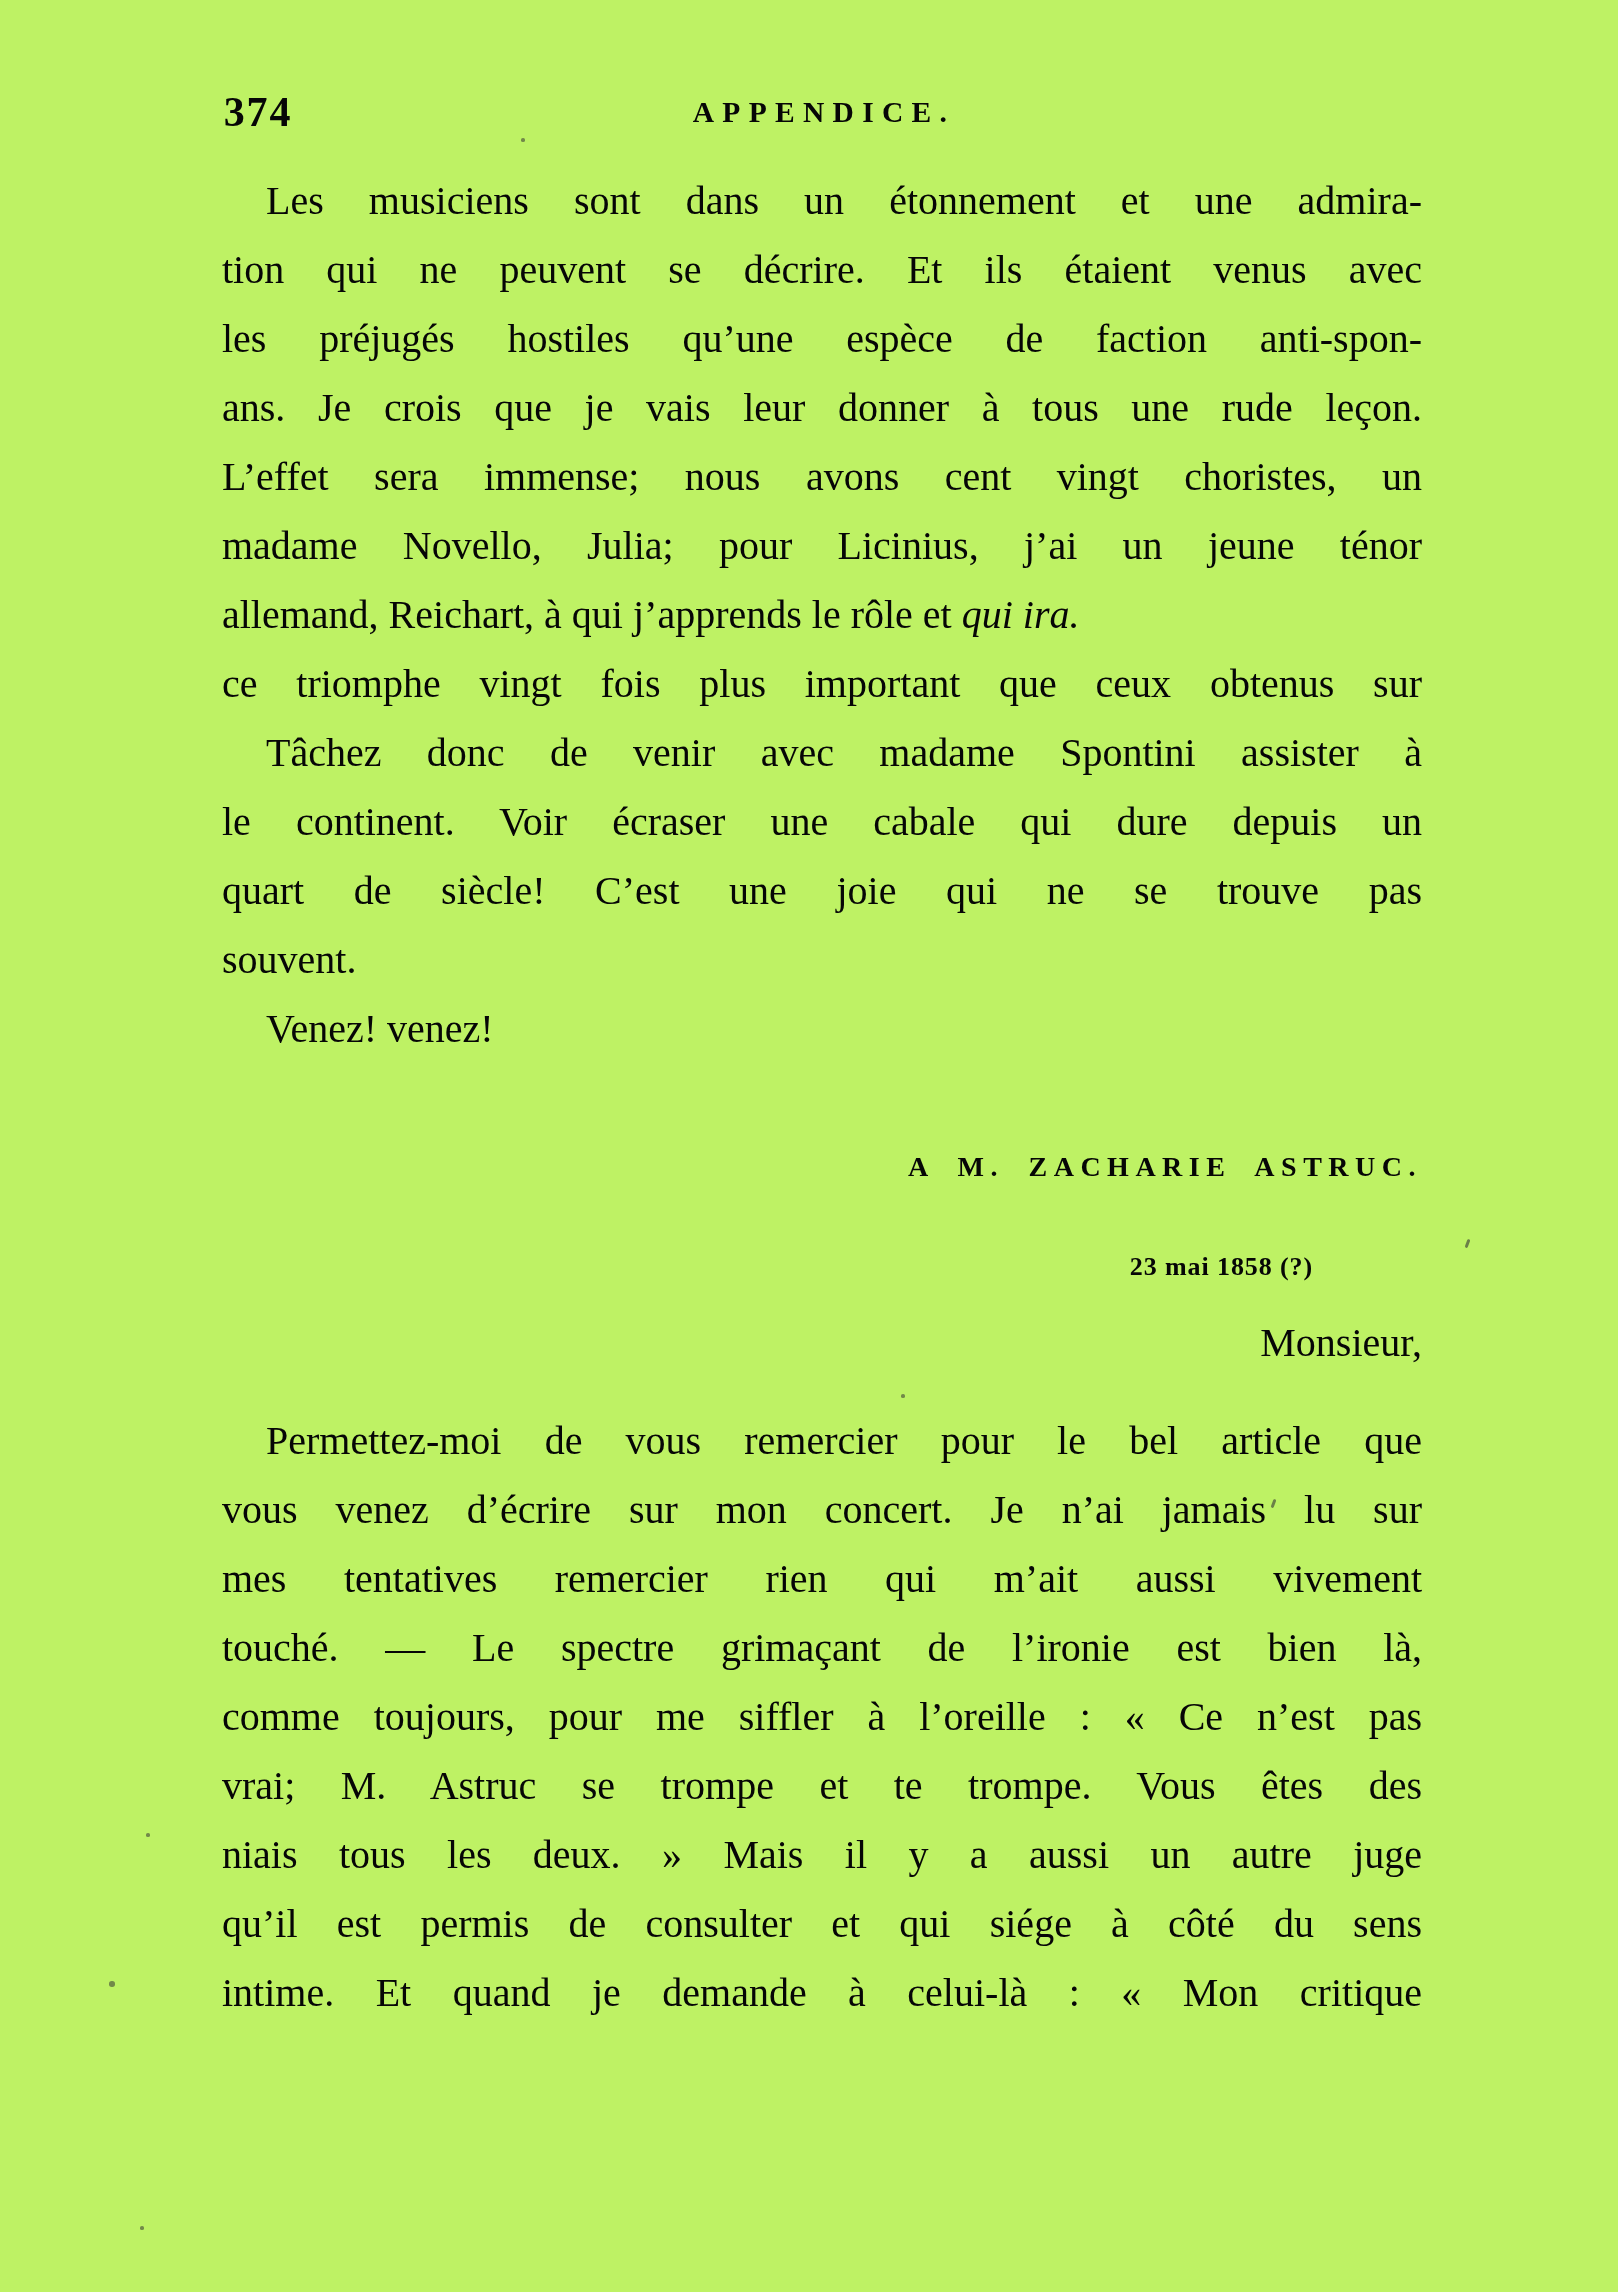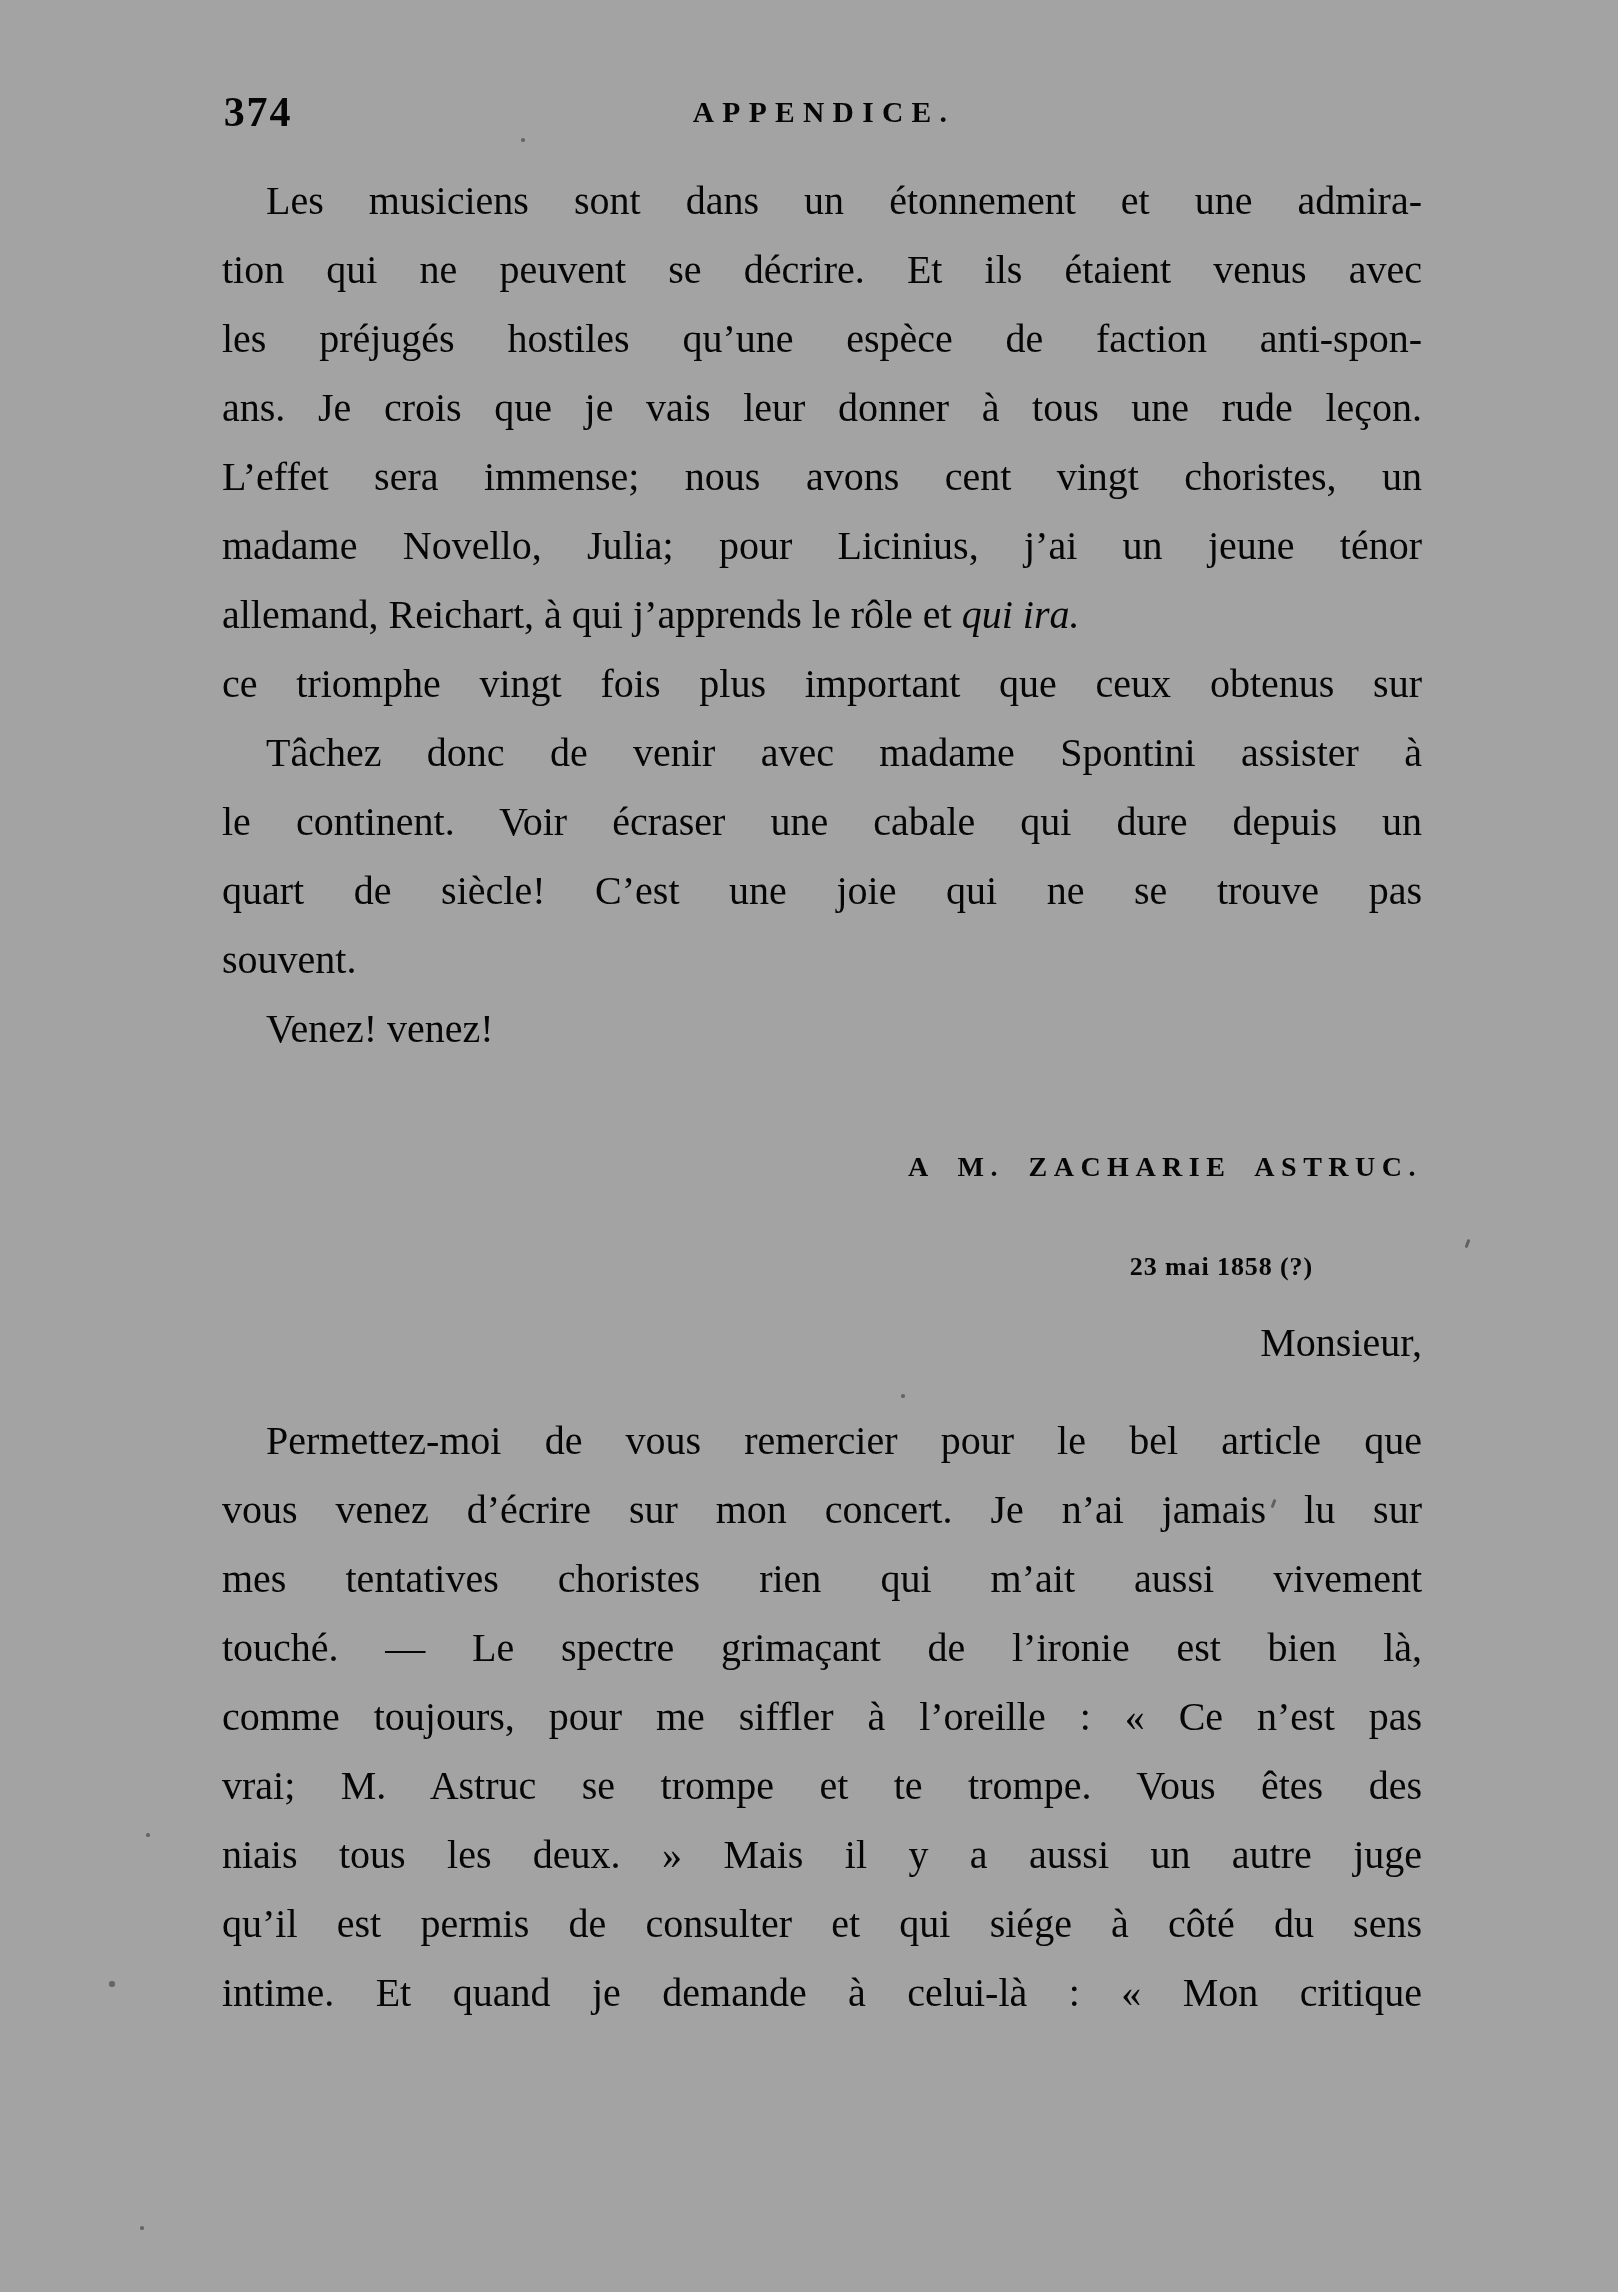--- a/index.html
+++ b/index.html
@@ -4,21 +4,21 @@
 <style>
   html, body {
     margin: 0;
     padding: 0;
     background: #e8e8e8;
   }
   .page {
     position: relative;
     width: 1619px;
     height: 2293px;
-    background: #a3a3a3;
+    background: #bef264;
     color: #060606;
     font-family: "Liberation Serif", "DejaVu Serif", serif;
     overflow: hidden;
   }
   .text-block {
     position: absolute;
     left: 222px;
     top: 81px;
     width: 1200px;
   }
@@ -136,21 +136,21 @@
 
     <div class="letter-heading">A M. ZACHARIE ASTRUC.</div>
 
     <div class="date-line">23 mai 1858 (?)</div>
 
     <div class="salutation">Monsieur,</div>
 
     <div class="para para4">
       <div class="line indent">Permettez-moi de vous remercier pour le bel article que</div>
       <div class="line">vous venez d’écrire sur mon concert. Je n’ai jamais lu sur</div>
-      <div class="line">mes tentatives choristes rien qui m’ait aussi vivement</div>
+      <div class="line">mes tentatives remercier rien qui m’ait aussi vivement</div>
       <div class="line">touché. — Le spectre grimaçant de l’ironie est bien là,</div>
       <div class="line">comme toujours, pour me siffler à l’oreille : « Ce n’est pas</div>
       <div class="line">vrai; M. Astruc se trompe et te trompe. Vous êtes des</div>
       <div class="line">niais tous les deux. » Mais il y a aussi un autre juge</div>
       <div class="line">qu’il est permis de consulter et qui siége à côté du sens</div>
       <div class="line">intime. Et quand je demande à celui-là : « Mon critique</div>
     </div>
 
   </div>
 

